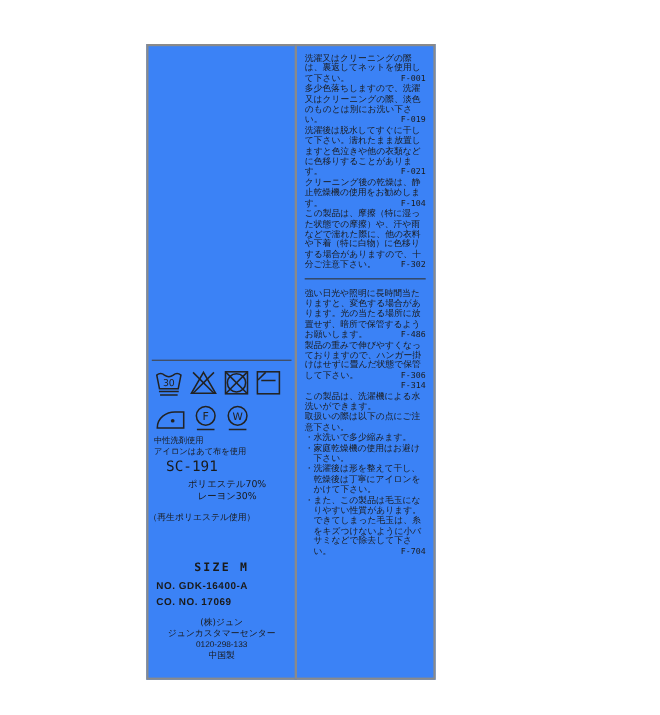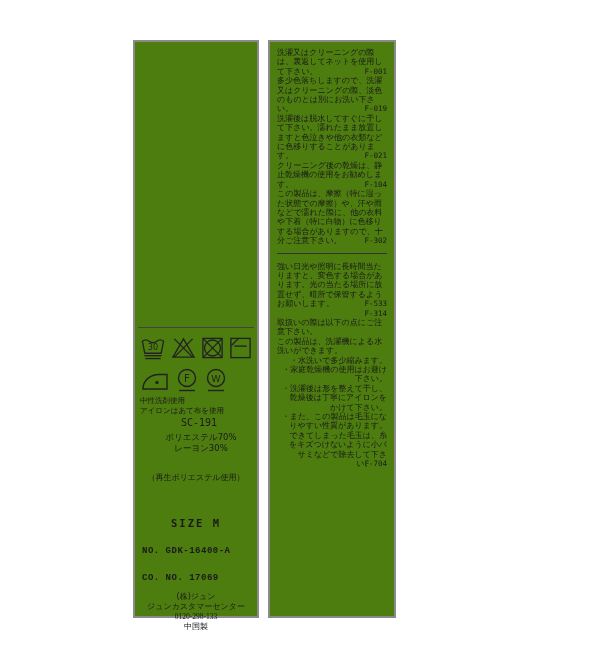--- a/index.html
+++ b/index.html
@@ -4,48 +4,48 @@
 <style>
   html,body{margin:0;padding:0;}
   body{
     width:600px;height:650px;background:#ffffff;
     font-family:"DejaVu Sans","Liberation Sans",sans-serif;
     color:#1a1a1a;position:relative;overflow:hidden;
     -webkit-font-smoothing:antialiased;
   }
   .panel{
     position:absolute;top:40px;height:578px;
-    border:2px solid #8a8a8a;background:#4d7c0f;box-sizing:border-box;
+    border:2px solid #8a8a8a;background:#3b82f6;box-sizing:border-box;
   }
-  .panel-left{left:133px;width:126px;}
+  .panel-left{left:133px;width:137px;}
   .panel-right{left:268px;width:128px;}
 
   
   .lp-divider{margin:285px 3px 0 3px;border-top:1.5px solid #444;}
   .sym-row{display:flex;align-items:center;gap:5px;padding:0 5px;margin-top:7px;}
   .sym-row svg{display:block;}
   .care-note{font-size:7.5px;line-height:9.5px;padding:3px 0 0 5px;}
-  .sc-code{font-size:10px;text-align:center;padding:2px 10px 0 16px;
+  .sc-code{font-size:13px;text-align:left;padding:2px 10px 0 16px;
     font-family:"DejaVu Sans Mono","Liberation Mono",monospace;}
   .comp-row{display:flex;justify-content:center;
     font-size:8.5px;line-height:11px;padding:0 12px 0 22px;}
-  .recycled{font-size:8px;text-align:center;margin-top:18px;}
+  .recycled{font-size:8px;margin-top:7px;}
   .size-label{margin-top:34px;text-align:center;font-size:10.5px;letter-spacing:2px;
     font-family:"DejaVu Sans Mono","Liberation Mono",monospace;font-weight:bold;}
-  .num-line{font-size:9px;padding-left:7px;margin-top:17px;letter-spacing:0.5px;
-    font-family:Liberation Mono, monospace;font-weight:bold;}
+  .num-line{font-size:9px;padding-left:7px;margin-top:5px;letter-spacing:0.5px;
+    font-family:Liberation Sans, sans-serif;font-weight:bold;}
   .maker-block{margin-top:9px;text-align:center;font-size:8px;line-height:10px;}
-  .maker-block .phone{font-family:Liberation Serif, serif;font-size:7.5px;}
+  .maker-block .phone{font-family:Liberation Sans, sans-serif;font-size:7.5px;}
 
   
   .rp-inner{padding:6px 7px 0 7px;}
   .inst{margin:0;font-size:8px;line-height:9.4px;text-align:left;}
   .inst::after{content:"";display:table;clear:both;}
   .fcode{float:right;font-family:"DejaVu Sans Mono","Liberation Mono",monospace;font-size:7.5px;}
-  .inst.bullet{padding-left:8px;text-indent:-8px;text-align:right;}
+  .inst.bullet{padding-left:8px;text-indent:-8px;}
   .rp-divider{border-top:1.5px solid #333;margin:7px 0 8px 0;}
 
   svg .st{stroke:#222;stroke-width:1.4;fill:none;stroke-linecap:butt;}
   svg text{font-family:"DejaVu Sans","Liberation Sans",sans-serif;fill:#222;}
 </style>
 </head>
 <body>
 
 <div class="panel panel-left">
   <div class="lp-divider"></div>
@@ -155,35 +155,39 @@
           <span class="fcode">F-302</span>
         </p>
       </div>
 
     <div class="rp-divider"></div>
 
     <div>
 
         <p class="inst">
           <span>強い日光や照明に長時間当たりますと、変色する場合があります。光の当たる場所に放置せず、暗所で保管するようお願いします。</span>
-          <span class="fcode">F-533</span>
-        </p>
-
+          <span class="fcode">F-486</span>
+        </p>
+
+        <p class="inst">
+          <span>製品の重みで伸びやすくなっておりますので、ハンガー掛けはせずに畳んだ状態で保管して下さい。</span>
+          <span class="fcode">F-306</span>
+        </p>
 
         <p class="inst">
           <span class="fcode">F-314</span>
         </p>
 
         <p class="inst">
+          <span>この製品は、洗濯機による水洗いができます。</span>
+          
+        </p>
+
+        <p class="inst">
           <span>取扱いの際は以下の点にご注意下さい。</span>
-          
-        </p>
-
-        <p class="inst">
-          <span>この製品は、洗濯機による水洗いができます。</span>
           
         </p>
 
         <p class="inst bullet">
           <span>・水洗いで多少縮みます。</span>
           
         </p>
 
         <p class="inst bullet">
           <span>・家庭乾燥機の使用はお避け下さい。</span>

